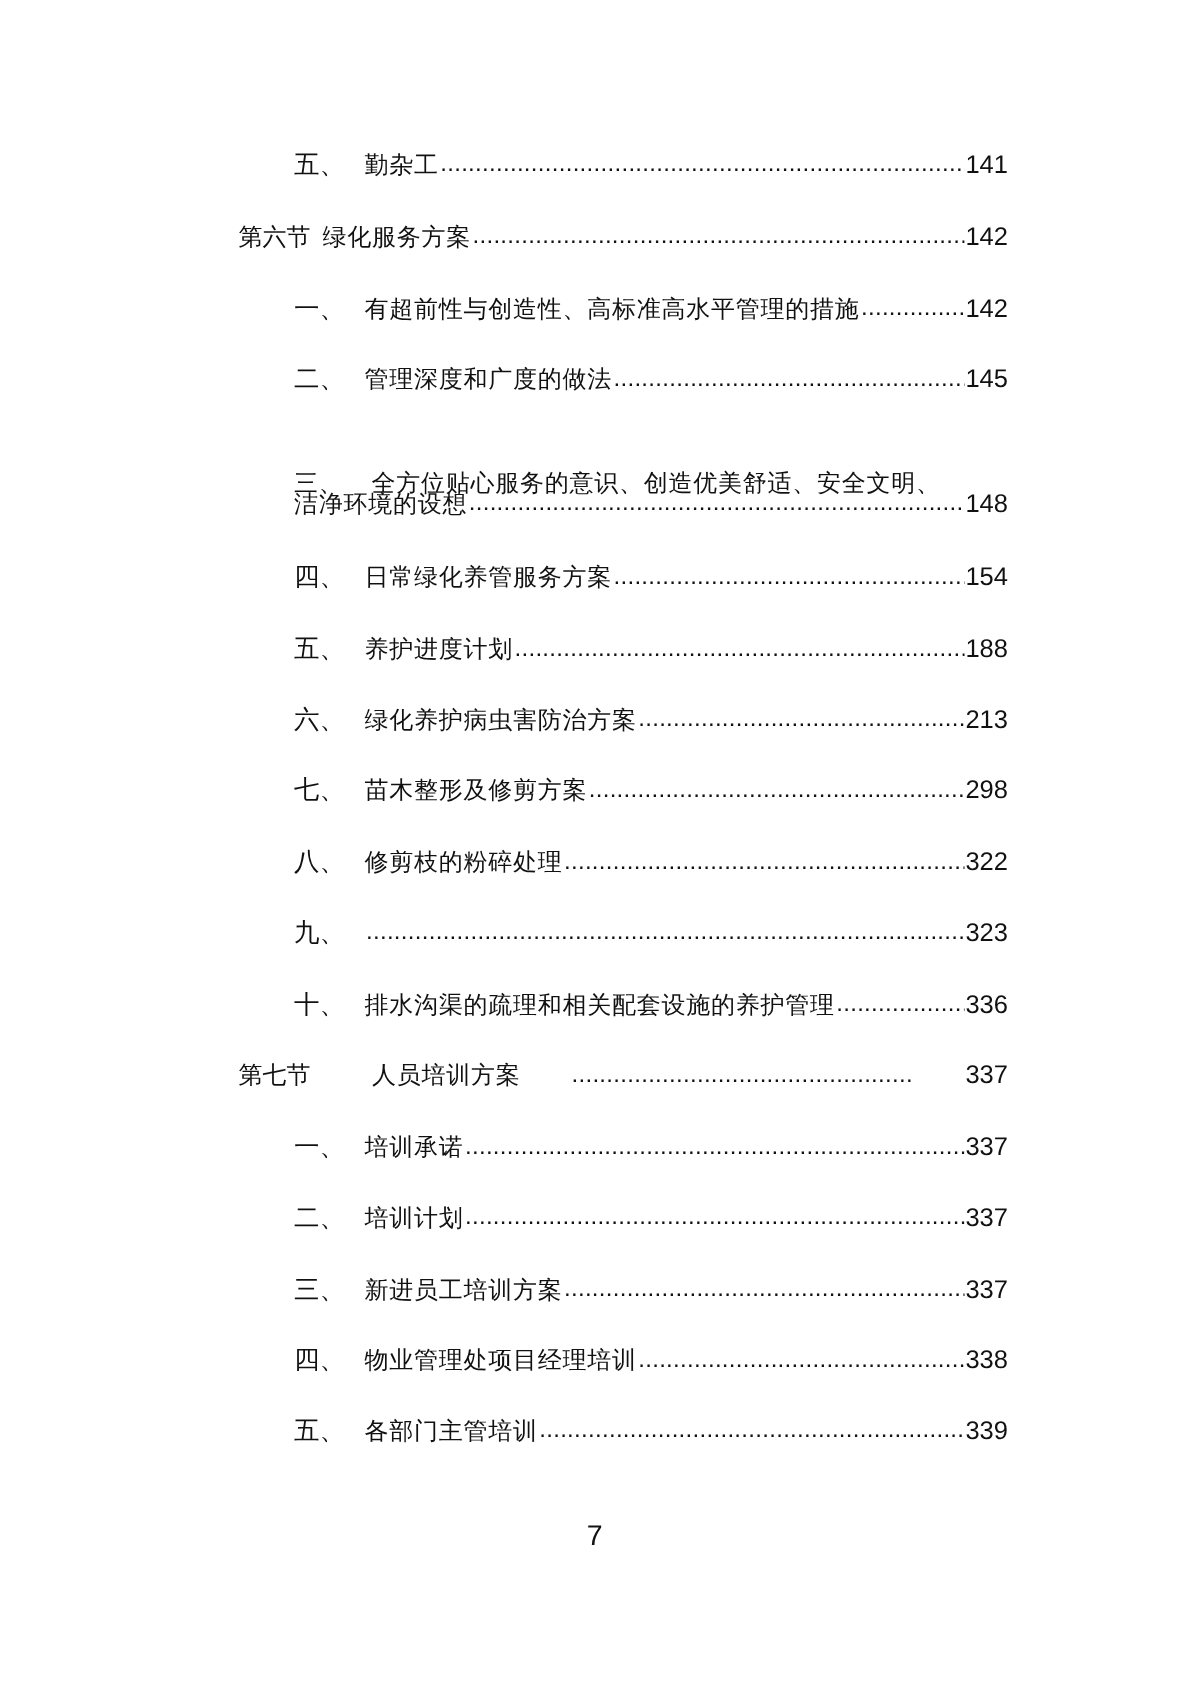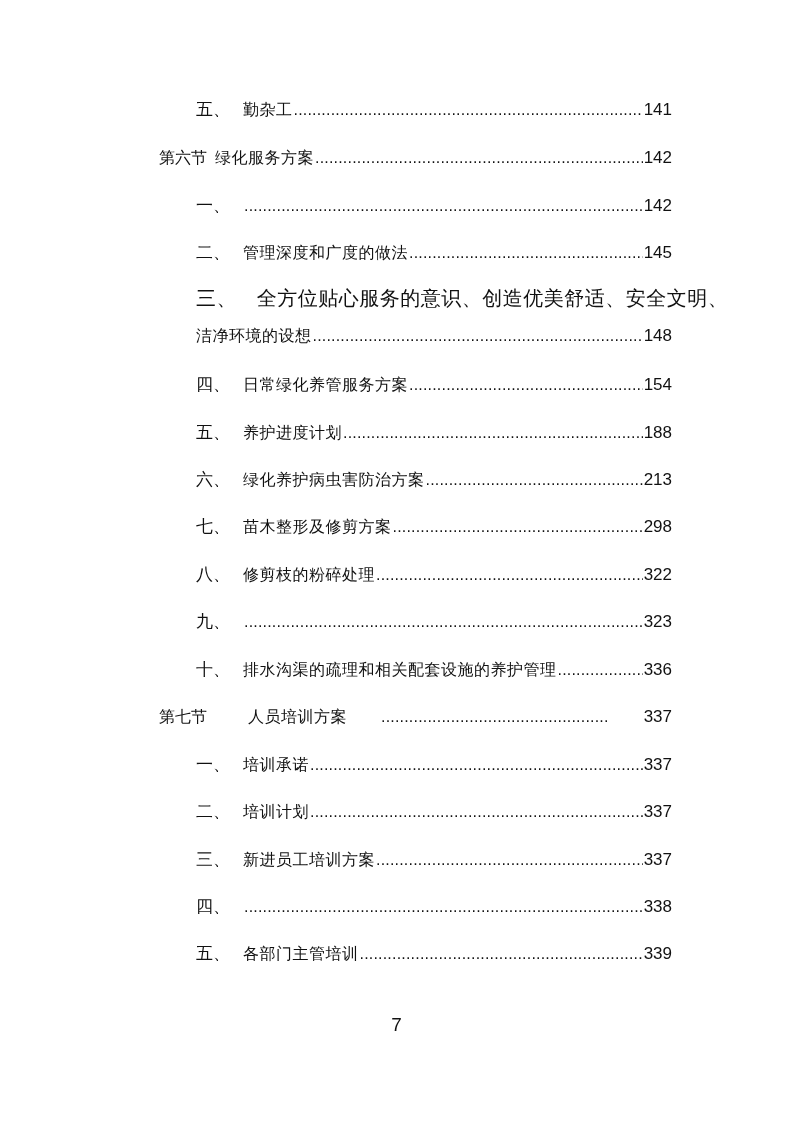--- a/index.html
+++ b/index.html
@@ -8,21 +8,21 @@
   .toc-line { position:absolute; right:121px; height:24px; display:flex; align-items:flex-end;
               font-size:16px; line-height:20px; white-space:nowrap; }
   .toc-line .num { font-family:"Liberation Sans", sans-serif; font-size:17px; margin-right:13px; }
   .toc-line .title { letter-spacing:0.5px; }
   .toc-line .dots { flex:1; overflow:hidden; font-family:"Liberation Sans", sans-serif; font-size:16px;
                     letter-spacing:0.2px; margin:0 1px; }
   .toc-line .dots::before { content:"............................................................................................................................................................"; }
   .toc-line .page { font-family:"Liberation Sans", sans-serif; font-size:17px; }
   .lvl1 { left:159px;justify-content:center; }
   .lvl2 { left:196px; }
-  .wrap-first { position:absolute; left:196px; font-size:20px; line-height:20px; white-space:nowrap; letter-spacing:0.5px; }
+  .wrap-first { position:absolute; left:196px; font-size:16px; line-height:20px; white-space:nowrap; letter-spacing:0.5px;margin-top:24px; }
   .wrap-first .num { margin-right:13px; }
   .page-number { position:absolute; left:0; width:793px; top:1014px; text-align:center;
                  font-family:"Liberation Sans", sans-serif; font-size:19px; }
 </style>
 </head>
 <body>
 
 <div class="toc-line lvl2" style="top:96px;">
   <span class="num">五、</span>
   <span class="title">勤杂工</span>
@@ -32,20 +32,21 @@
 
 <div class="toc-line lvl1" style="top:144px;">
   <span class="num" style="margin-right:8px;font-family:'DejaVu Sans',sans-serif;font-size:16px;">第六节</span>
   <span class="title">绿化服务方案</span>
   <span class="dots"></span>
   <span class="page">142</span>
 </div>
 
 <div class="toc-line lvl2" style="top:192px;">
   <span class="num">一、</span>
+  <span class="title">有超前性与创造性、高标准高水平管理的措施</span>
   <span class="dots"></span>
   <span class="page">142</span>
 </div>
 
 <div class="toc-line lvl2" style="top:239px;">
   <span class="num">二、</span>
   <span class="title">管理深度和广度的做法</span>
   <span class="dots"></span>
   <span class="page">145</span>
 </div>
@@ -131,20 +132,21 @@
 
 <div class="toc-line lvl2" style="top:846px;">
   <span class="num">三、</span>
   <span class="title">新进员工培训方案</span>
   <span class="dots"></span>
   <span class="page">337</span>
 </div>
 
 <div class="toc-line lvl2" style="top:893px;">
   <span class="num">四、</span>
+  <span class="title">物业管理处项目经理培训</span>
   <span class="dots"></span>
   <span class="page">338</span>
 </div>
 
 <div class="toc-line lvl2" style="top:940px;">
   <span class="num">五、</span>
   <span class="title">各部门主管培训</span>
   <span class="dots"></span>
   <span class="page">339</span>
 </div>

